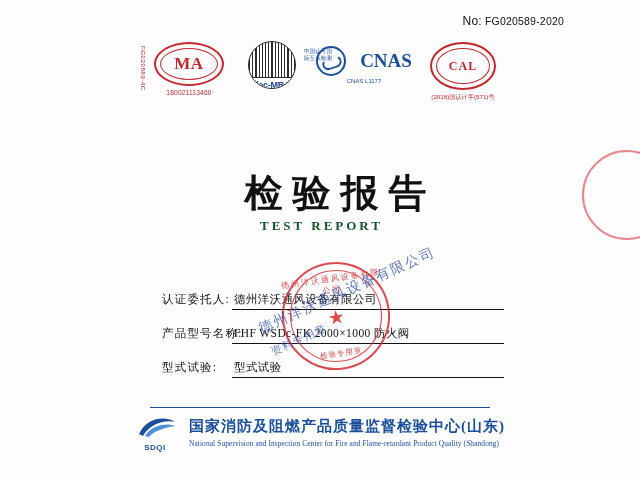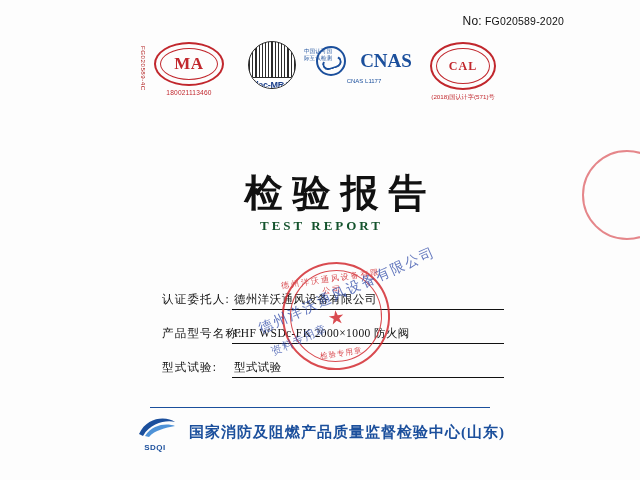--- a/index.html
+++ b/index.html
@@ -483,16 +483,17 @@
   <div class="footer">
     <div class="sdqi-logo">
       <svg class="sdqi-swoosh" viewBox="0 0 40 24">
         <path d="M2 20 C 10 2, 30 2, 38 8 C 30 6, 14 8, 6 22 Z" fill="#1b4f9c"></path>
         <path d="M8 22 C 16 10, 30 9, 38 12 C 28 14, 18 16, 12 23 Z" fill="#2f7fd0" opacity="0.85"></path>
       </svg>
       <div class="sdqi-word">SDQI</div>
     </div>
     <div class="footer-texts">
       <div class="footer-cn">国家消防及阻燃产品质量监督检验中心(山东)</div>
+      <div class="footer-en">National Supervision and Inspection Center for Fire and Flame-retardant Product Quality (Shandong)</div>
     </div>
   </div>
 
 </div>
 
 </body></html>

